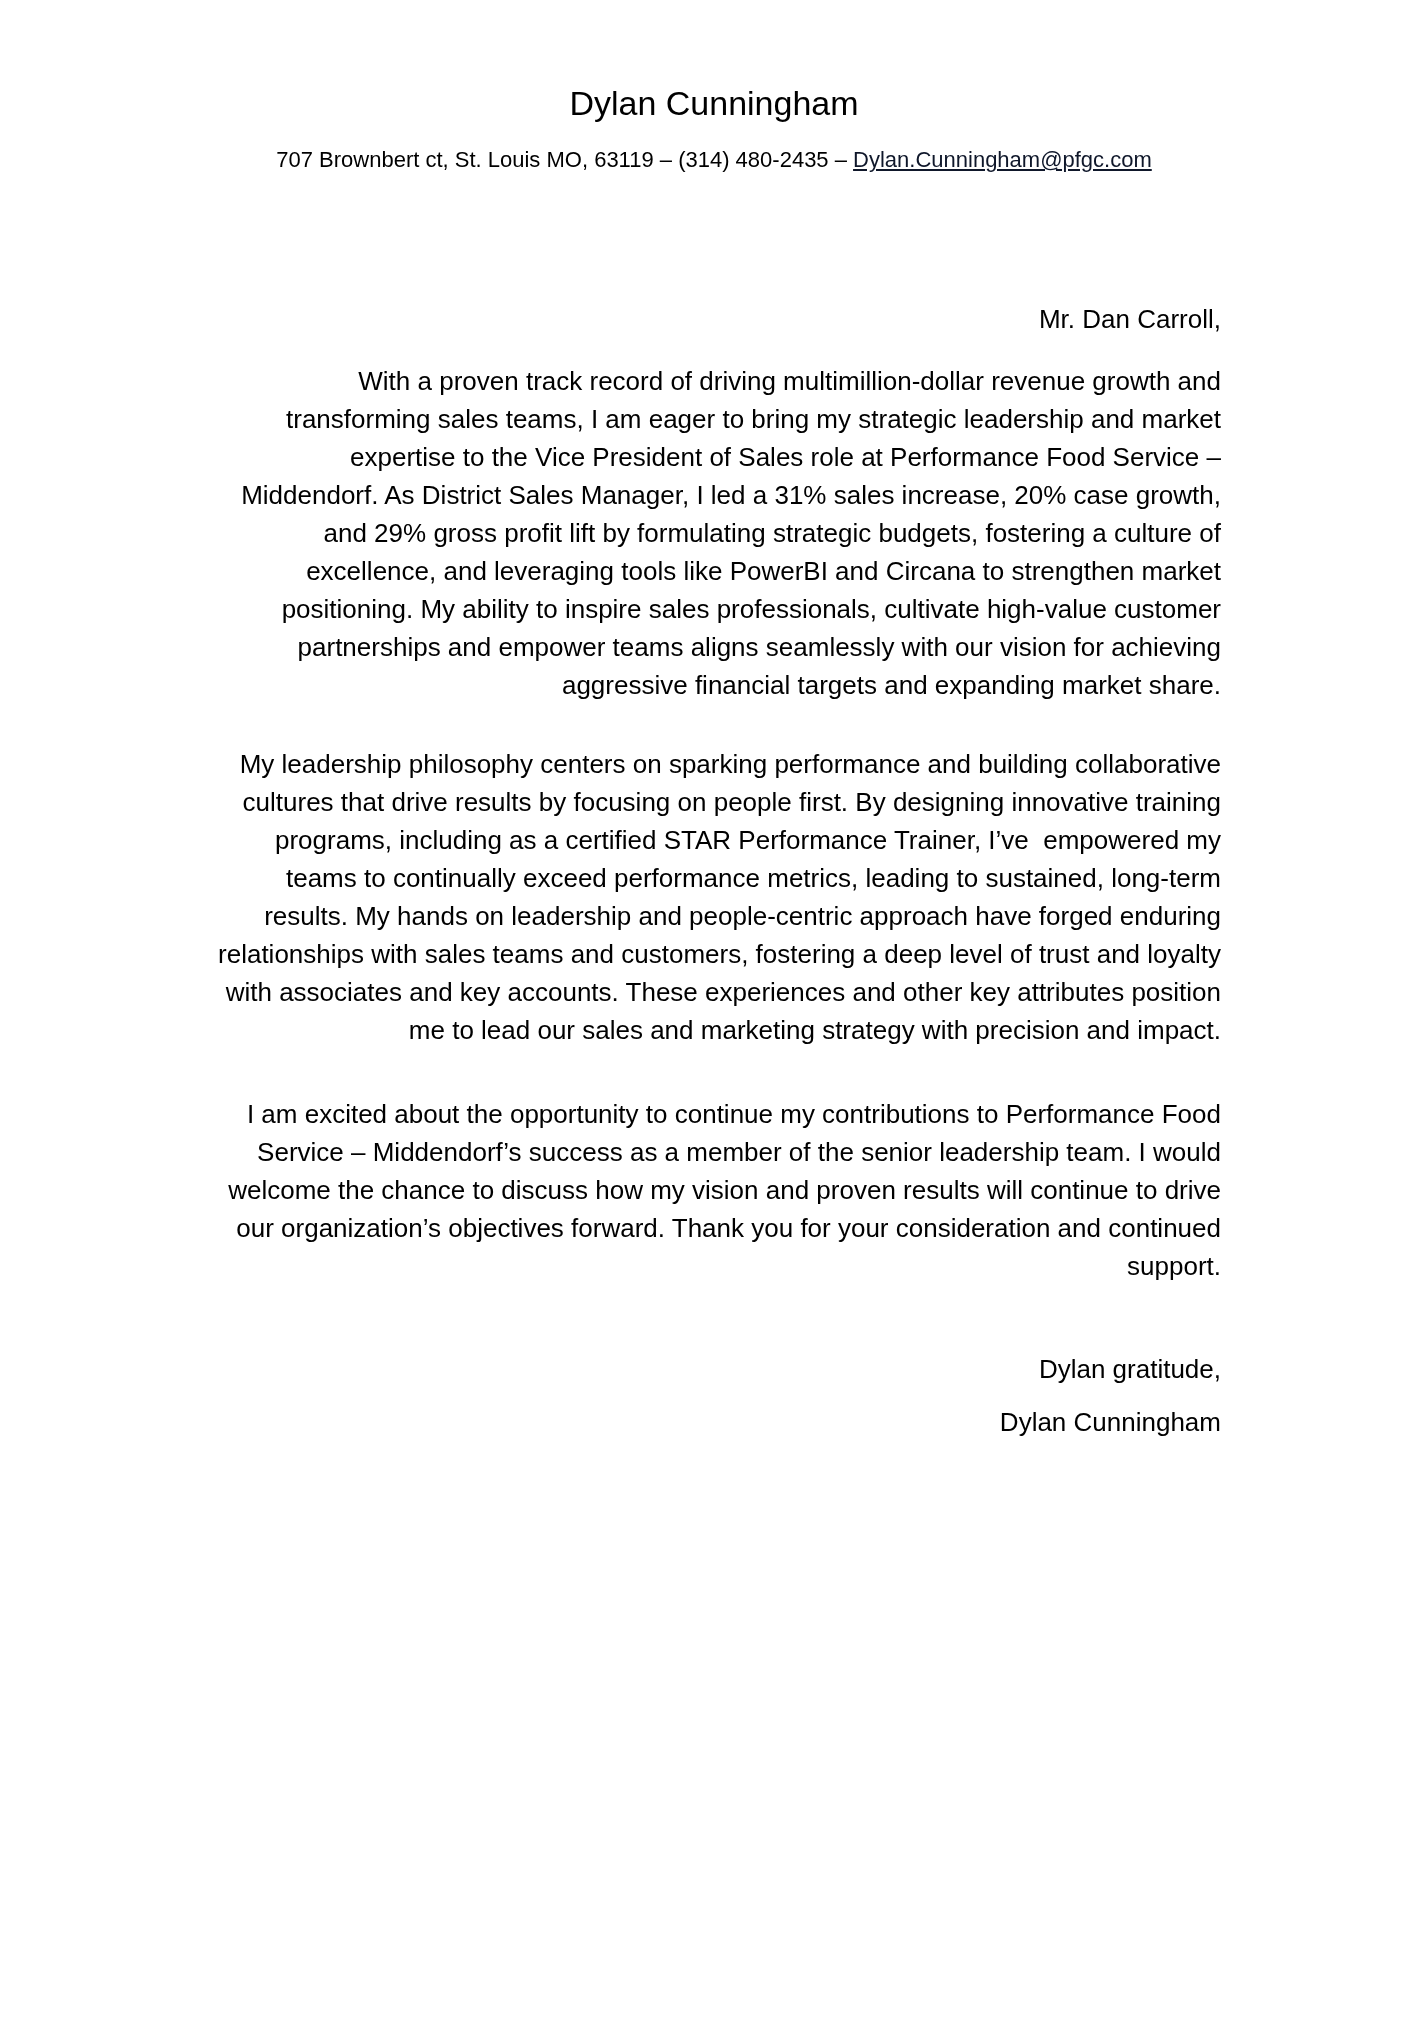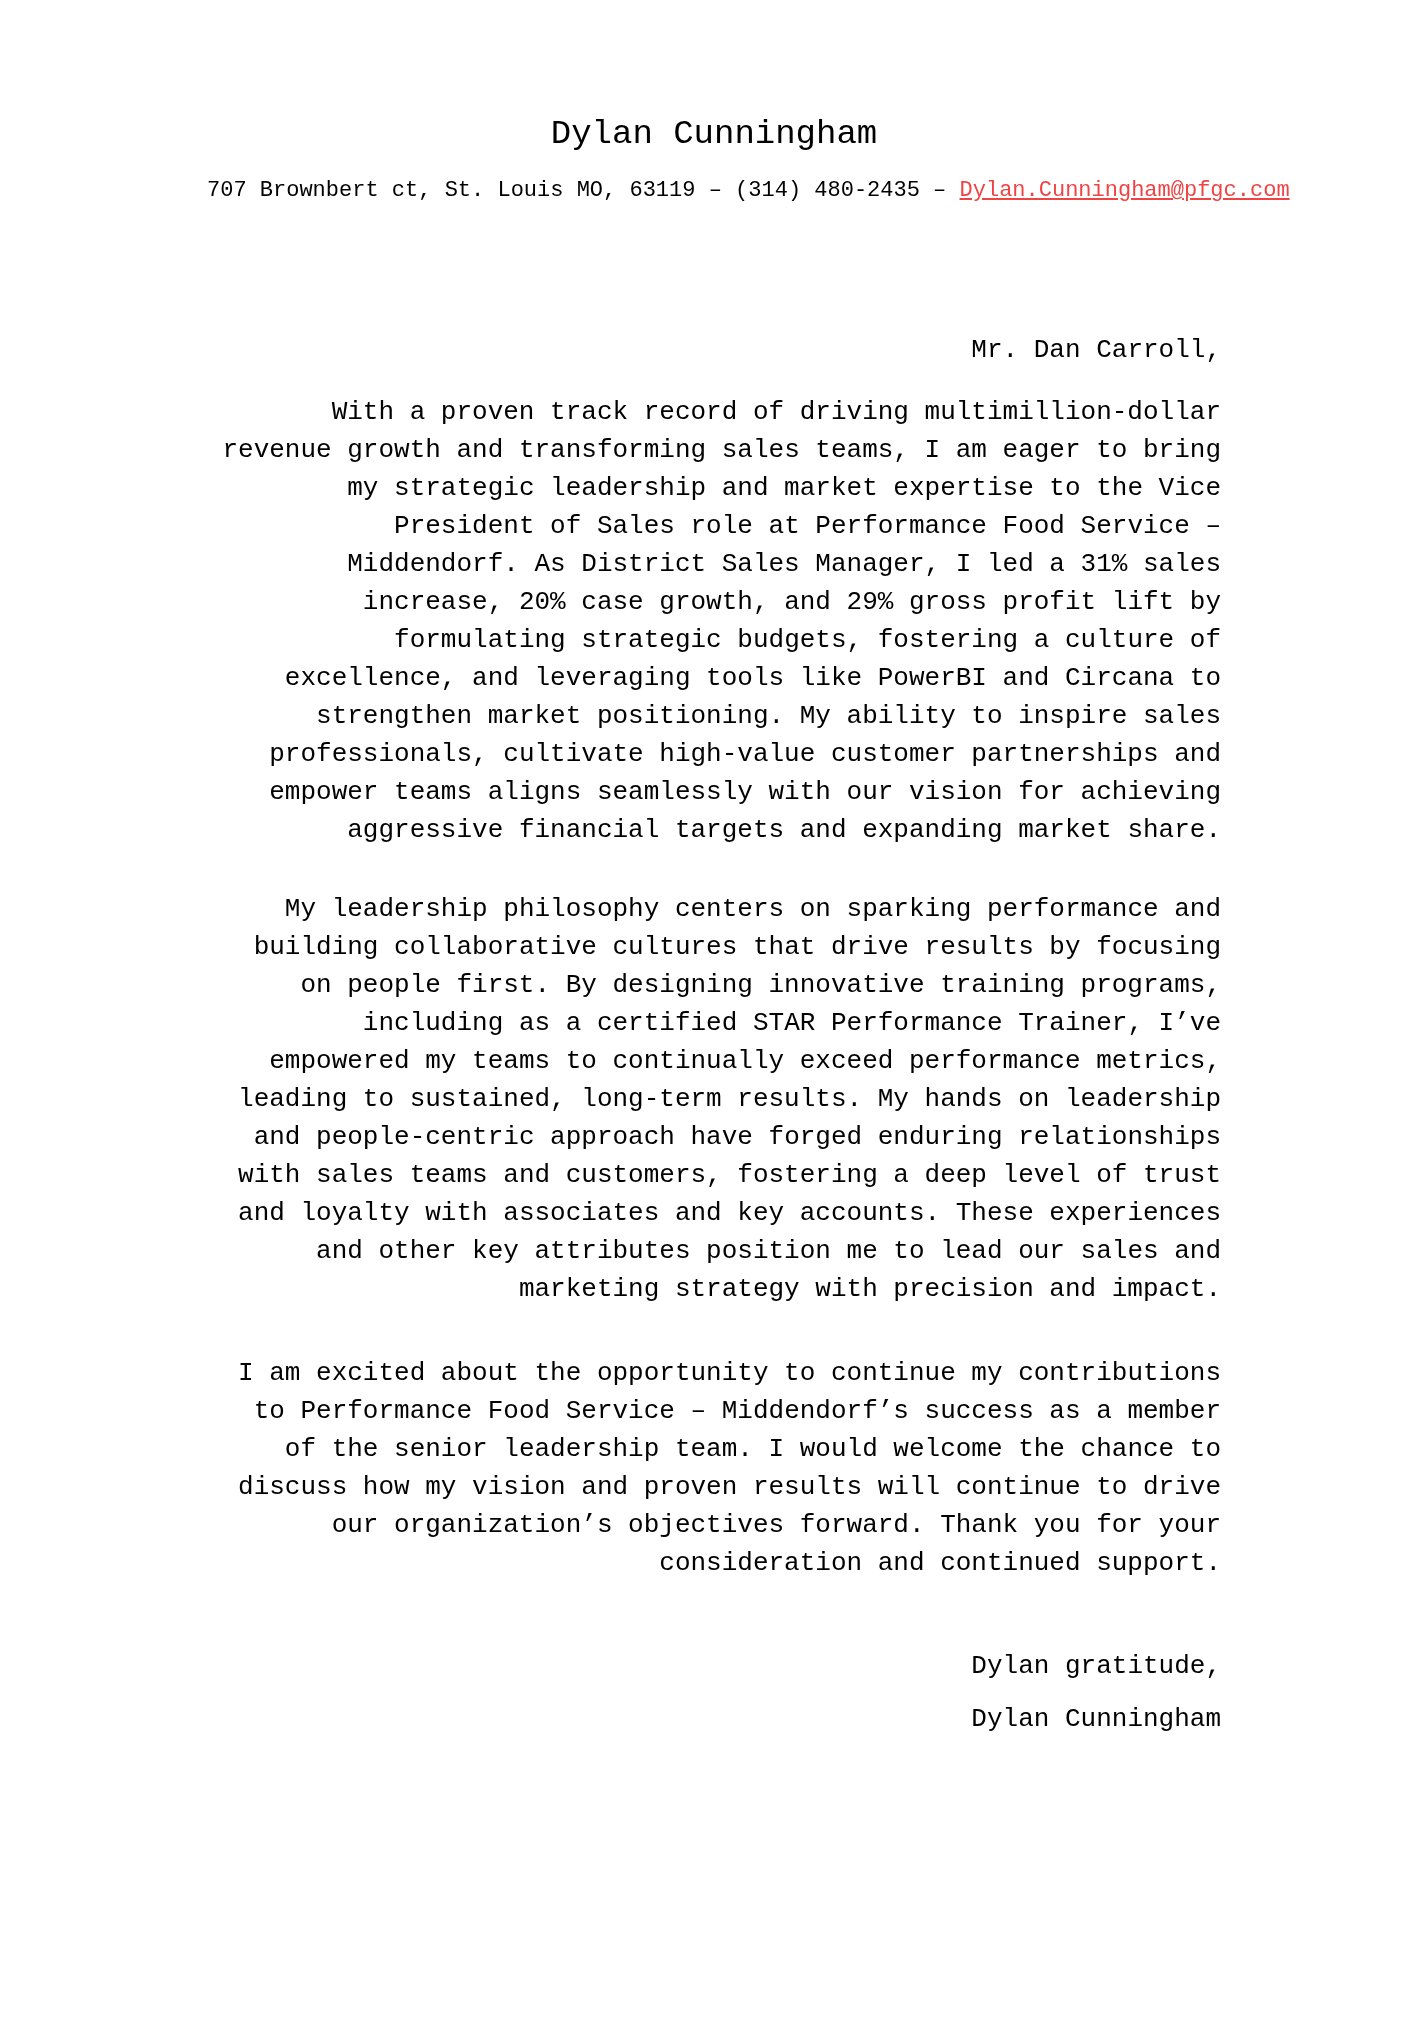--- a/index.html
+++ b/index.html
@@ -7,41 +7,41 @@
     padding: 0;
     background: #ffffff;
   }
   .page {
     position: relative;
     width: 1428px;
     height: 2028px;
     margin: 0 auto;
     background: #ffffff;
     color: #000000;
-    font-family: Liberation Mono, monospace;
+    font-family: Liberation Sans, sans-serif;
     box-sizing: border-box;
-    padding: 114px 207px 0 207px;
+    padding: 83px 207px 0 207px;
     overflow: hidden;
   }
   .doc-title {
     font-size: 34px;
     font-weight: normal;
     line-height: 40px;
     text-align: center;
     margin: 0;
   }
   .contact-line {
     font-size: 22px;
     line-height: 26px;
     text-align: center;
     margin-top: 24px;
     white-space: nowrap;
   }
   .contact-line a {
-    color: #ef4444;
+    color: #0f172a;
     text-decoration: underline;
     cursor: pointer;
   }
   .body-text p {
     font-size: 26px;
     line-height: 38px;
     margin: 0;
     text-align: right;
     white-space: pre-wrap;
   }

